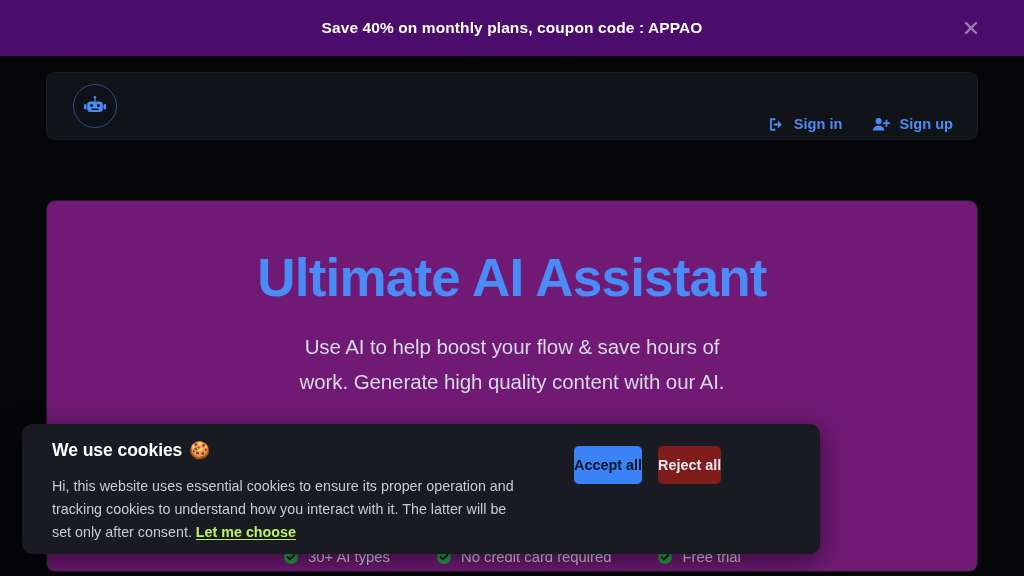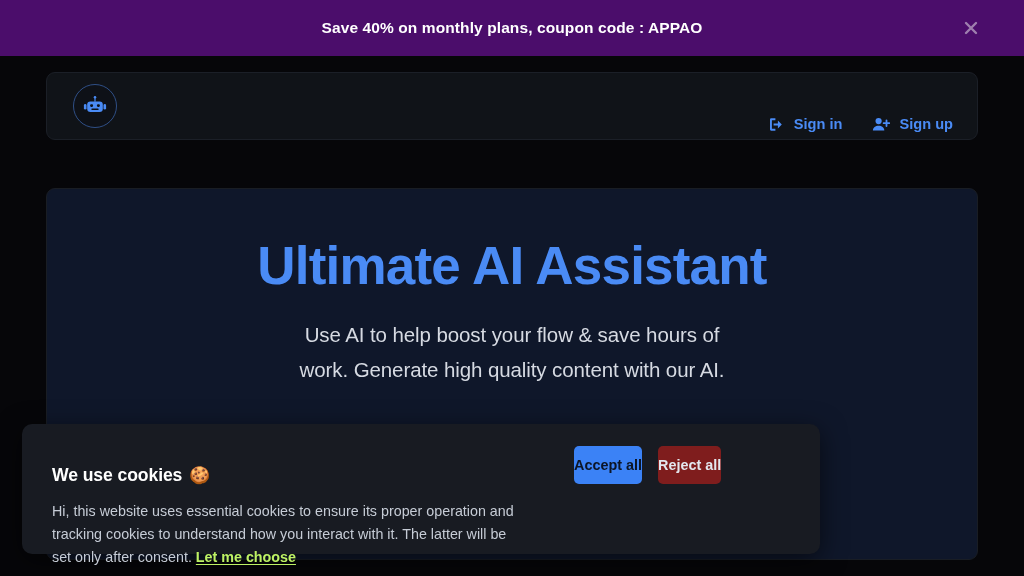--- a/index.html
+++ b/index.html
@@ -109,24 +109,24 @@
     white-space: nowrap;
     margin-top: 36px;
   }
   .auth-icon { display: flex; align-items: center; }
   .auth-icon svg { display: block; }
 
   
   .hero-card {
     position: absolute;
     left: 46px;
-    top: 188px;
+    top: 200px;
     width: 932px;
     height: 372px;
-    background: #0f172a;
+    background: #701a75;
     border: 1px solid #191d24;
     border-radius: 9px;
     overflow: hidden;
   }
   .hero-inner {
     position: absolute;
     top: 48px;
     left: 0; right: 0;
     text-align: center;
     padding: 0 40px;
@@ -181,21 +181,20 @@
     display: flex;
     align-items: flex-start;
     padding: 16px 24px 16px 30px;
     box-shadow: 0 6px 26px rgba(0,0,0,0.55);
     z-index: 20;
   }
   .cookie-left {
     flex: 1 1 auto;
     padding-right: 22px;
     min-width: 0;
-    margin-top: 25px;
   }
   .cookie-title {
     color: #ffffff;
     font-size: 17.6px;
     font-weight: 700;
     letter-spacing: -0.1px;
     display: flex;
     align-items: center;
     gap: 7px;
   }

